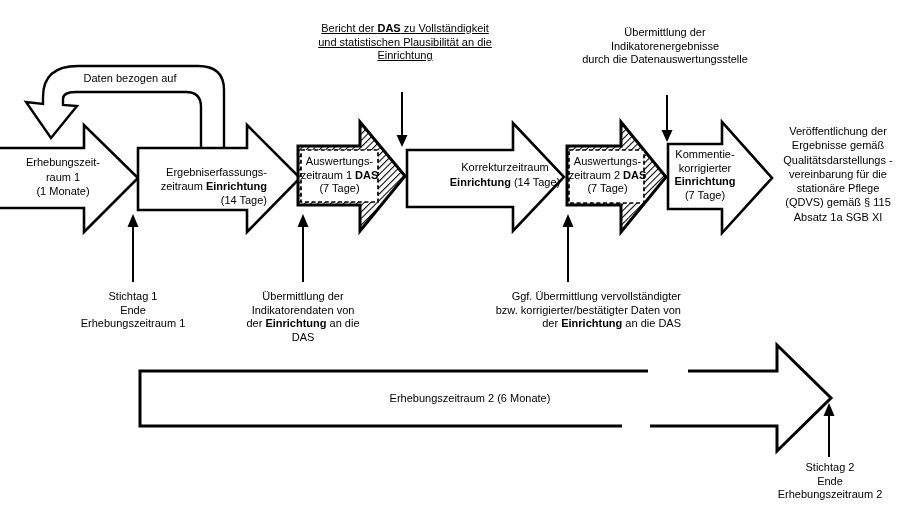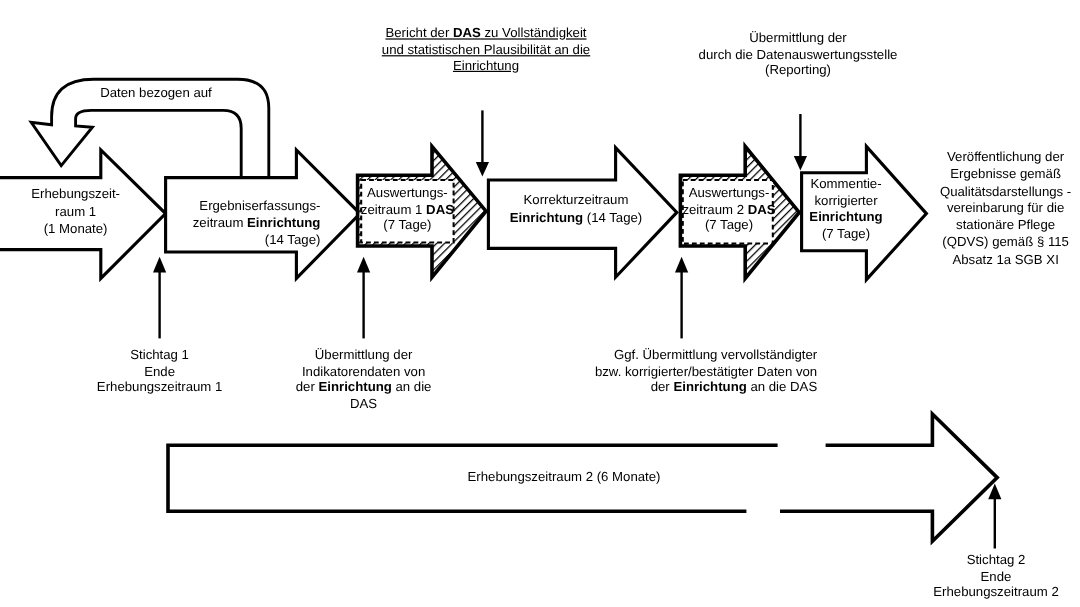--- a/index.html
+++ b/index.html
@@ -87,21 +87,21 @@
     <div><span>zeitraum </span><span class="b">Einrichtung</span></div>
     <div>(14 Tage)</div>
   </div>
 
   <div class="lbl" style="left:297px;top:155px;width:85px;">
     <div>Auswertungs-</div>
     <div><span>zeitraum 1 </span><span class="b">DAS</span></div>
     <div>(7 Tage)</div>
   </div>
 
-  <div class="lbl lh145" style="left:375px;top:160px;width:130px;padding-left:40px;">
+  <div class="lbl lh145" style="left:400px;top:160px;width:130px;padding-left:40px;">
     <div>Korrekturzeitraum</div>
     <div><span class="b">Einrichtung</span><span> (14 Tage)</span></div>
   </div>
 
   <div class="lbl" style="left:565px;top:155px;width:85px;">
     <div>Auswertungs-</div>
     <div><span>zeitraum 2 </span><span class="b">DAS</span></div>
     <div>(7 Tage)</div>
   </div>
 
@@ -123,22 +123,22 @@
   </div>
 
   <div class="lbl" style="left:303px;top:22px;width:204px;text-decoration:underline;">
     <div><span>Bericht der </span><span class="b">DAS</span><span> zu Vollständigkeit</span></div>
     <div>und statistischen Plausibilität an die</div>
     <div>Einrichtung</div>
   </div>
 
   <div class="lbl" style="left:563px;top:26px;width:204px;">
     <div>Übermittlung der</div>
+    <div>Indikatorenergebnisse</div>
     <div>durch die Datenauswertungsstelle</div>
-    <div>(Reporting)</div>
   </div>
 
   <div class="lbl" style="left:58px;top:290px;width:150px;">
     <div>Stichtag 1</div>
     <div>Ende</div>
     <div>Erhebungszeitraum 1</div>
   </div>
 
   <div class="lbl" style="left:228px;top:290px;width:150px;">
     <div>Übermittlung der</div>

